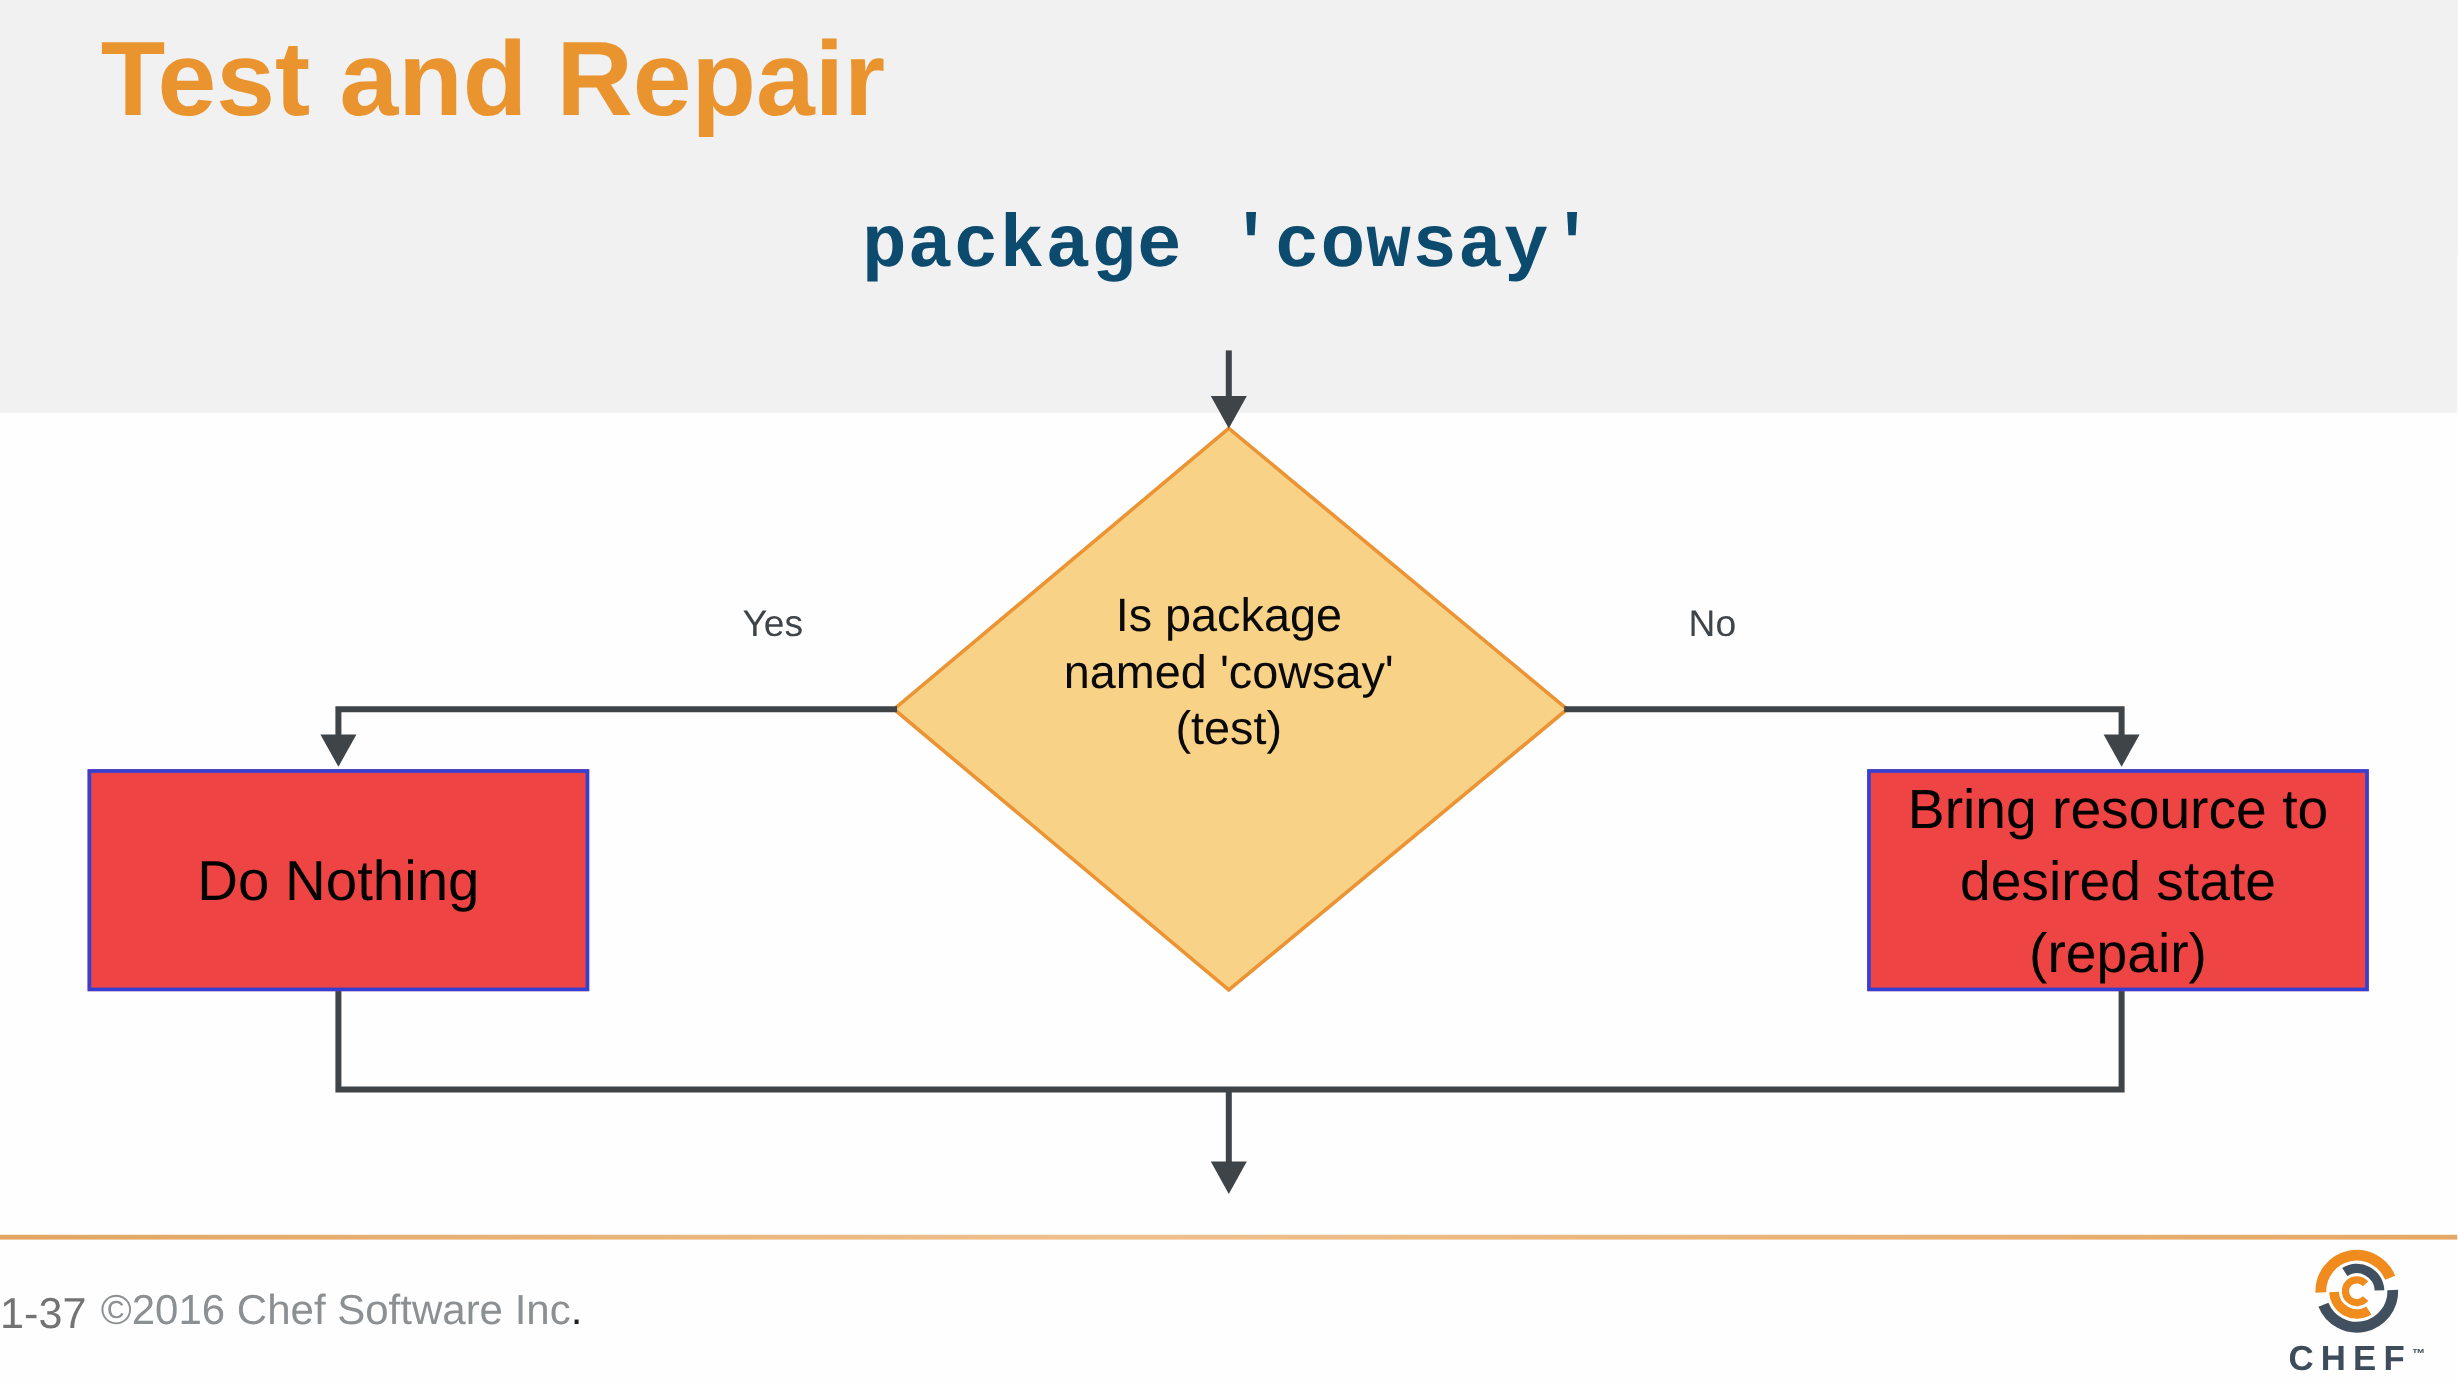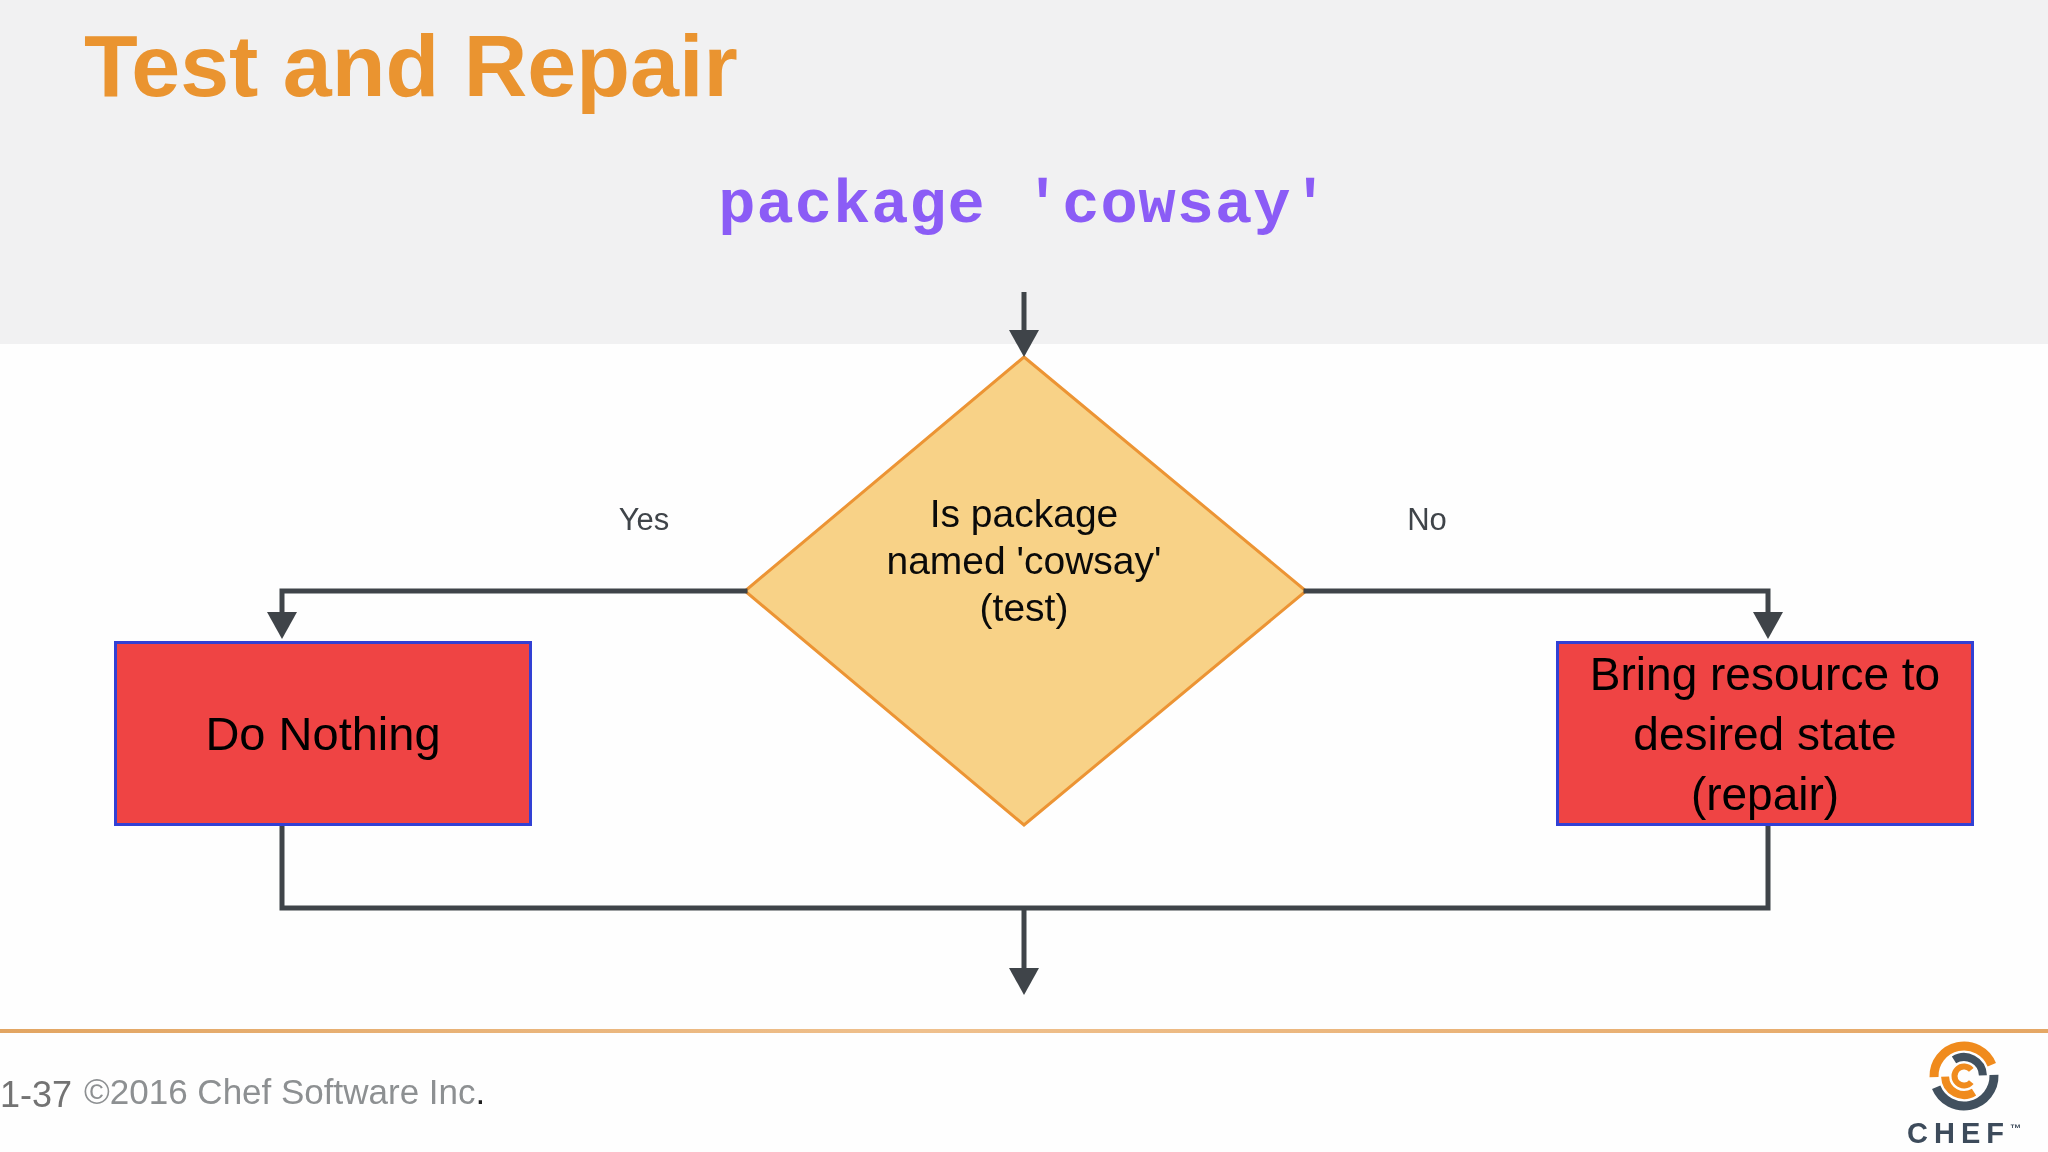--- a/index.html
+++ b/index.html
@@ -12,41 +12,41 @@
     position:absolute; left:0; top:0; width:100%; height:344px;
     background:#F1F1F2;
   }
   .title {
     position:absolute; left:84px; top:20px; margin:0;
     font-size:88px; font-weight:bold; color:#EA9430; line-height:1.05;
   }
   .code-line {
     position:absolute; left:0; top:170px; width:100%; text-align:center;
     font-family:"Liberation Mono","DejaVu Sans Mono",monospace;
-    font-weight:bold; font-size:62px; color:#8b5cf6; letter-spacing:1px;
+    font-weight:bold; font-size:62px; color:#0c4a6e; letter-spacing:1px;
   }
   svg.connectors { position:absolute; left:0; top:0; width:2048px; height:1152px; }
   .decision-text {
     position:absolute; left:824px; top:490px; width:400px;
     text-align:center; font-size:39px; line-height:47px; color:#0A0A0A;
   }
   .decision-text span { display:block; }
   .branch-label {
     position:absolute; width:140px; text-align:center;
     font-size:31px; color:#3F4449;
   }
   .yes-label { left:574px; top:502px; }
   .no-label  { left:1357px; top:502px; }
   .flow-box {
     position:absolute; width:412px; height:179px; box-sizing:content-box;
     background:#ef4444; border:3px solid #3240D4;
     display:flex; flex-direction:column; align-items:center; justify-content:center;
     color:#000000; text-align:center;
   }
-  .box-left  { left:73px;  top:641px; font-size:47px;margin-left:41px; }
+  .box-left  { left:73px;  top:641px; font-size:47px; }
   .box-right { left:1556px; top:641px; font-size:46px; line-height:60px; }
   .box-right span, .box-left span { display:block; }
   .footer-divider {
     position:absolute; left:0; top:1029px; width:100%; height:4px;
     background:linear-gradient(90deg,#E2A562,#EFC08D 45%,#E5A765);
   }
   .copyright {
     position:absolute; left:84px; top:1072px;
     font-size:35px; color:#8D9092;text-align:right;
   }

